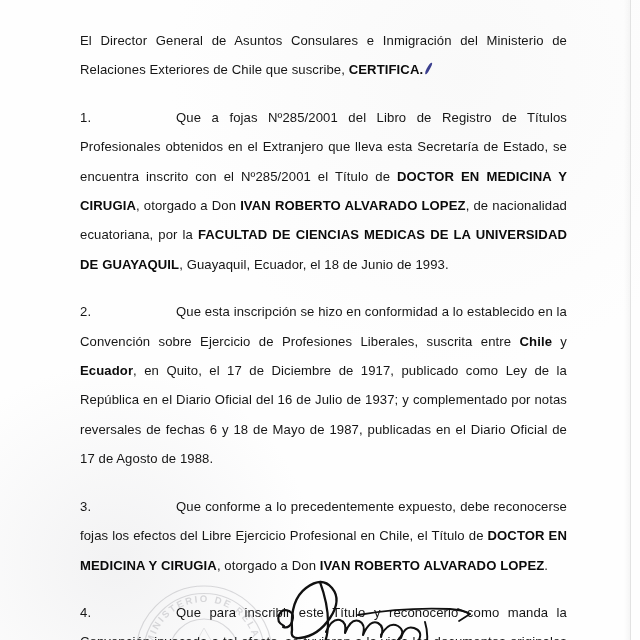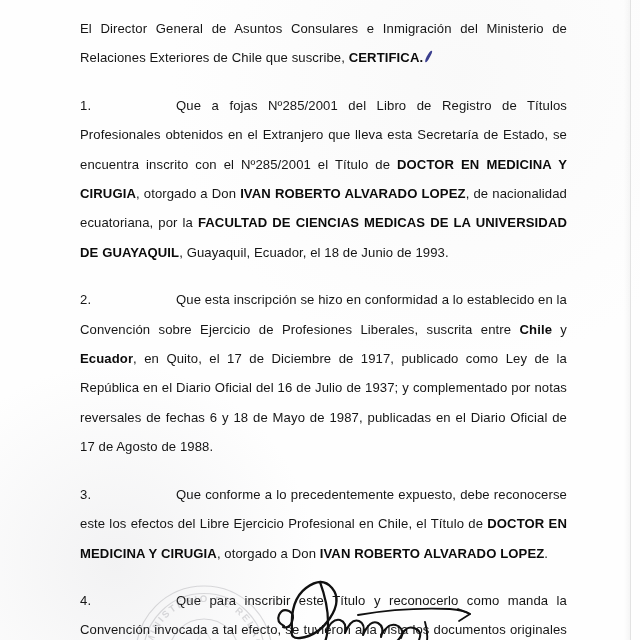--- a/index.html
+++ b/index.html
@@ -54,21 +54,21 @@
   }
 
   .content {
     position: absolute;
     left: 80px;
     top: 14px;
     width: 487px;
   }
 
   p.para {
-    margin: 0 0 18px 0;
+    margin: 12px 0 18px 0;
     font-size: 13.1px;
     line-height: 29.4px;
     color: #161616;
     text-align: justify;
     text-justify: inter-word;
     letter-spacing: 0.1px;
   }
   p.para:last-child { margin-bottom: 0; }
 
   
@@ -139,21 +139,21 @@
 
     <p class="para">
       <span class="num">1.</span><span>Que a fojas Nº285/2001 del Libro de Registro de Títulos Profesionales obtenidos en el Extranjero que lleva esta Secretaría de Estado, se encuentra inscrito con el Nº285/2001 el Título de </span><b>DOCTOR EN MEDICINA Y CIRUGIA</b><span>, otorgado a Don </span><b>IVAN ROBERTO ALVARADO LOPEZ</b><span>, de nacionalidad ecuatoriana, por la </span><b>FACULTAD DE CIENCIAS MEDICAS DE LA UNIVERSIDAD DE GUAYAQUIL</b><span>, Guayaquil, Ecuador, el 18 de Junio de 1993.</span>
     </p>
 
     <p class="para">
       <span class="num">2.</span><span>Que esta inscripción se hizo en conformidad a lo establecido en la Convención sobre Ejercicio de Profesiones Liberales, suscrita entre </span><b>Chile</b><span> y </span><b>Ecuador</b><span>, en Quito, el 17 de Diciembre de 1917, publicado como Ley de la República en el Diario Oficial del 16 de Julio de 1937; y complementado por notas reversales de fechas 6 y 18 de Mayo de 1987, publicadas en el Diario Oficial de 17 de Agosto de 1988.</span>
     </p>
 
     <p class="para">
-      <span class="num">3.</span><span>Que conforme a lo precedentemente expuesto, debe reconocerse este los efectos del Libre Ejercicio Profesional en Chile, el Título de </span><b>DOCTOR EN MEDICINA Y CIRUGIA</b><span>, otorgado a Don </span><b>IVAN ROBERTO ALVARADO LOPEZ</b><span>.</span>
+      <span class="num">3.</span><span>Que conforme a lo precedentemente expuesto, debe reconocerse fojas los efectos del Libre Ejercicio Profesional en Chile, el Título de </span><b>DOCTOR EN MEDICINA Y CIRUGIA</b><span>, otorgado a Don </span><b>IVAN ROBERTO ALVARADO LOPEZ</b><span>.</span>
     </p>
 
     <p class="para">
       <span class="num">4.</span><span>Que para inscribir este Título y reconocerlo como manda la Convención invocada a tal efecto, se tuvieron a la vista los documentos originales debidamente legalizados.</span>
     </p>
 
   </div>
 
   <div class="seal">
     <svg width="172" height="172" viewBox="0 0 172 172" aria-hidden="true">

